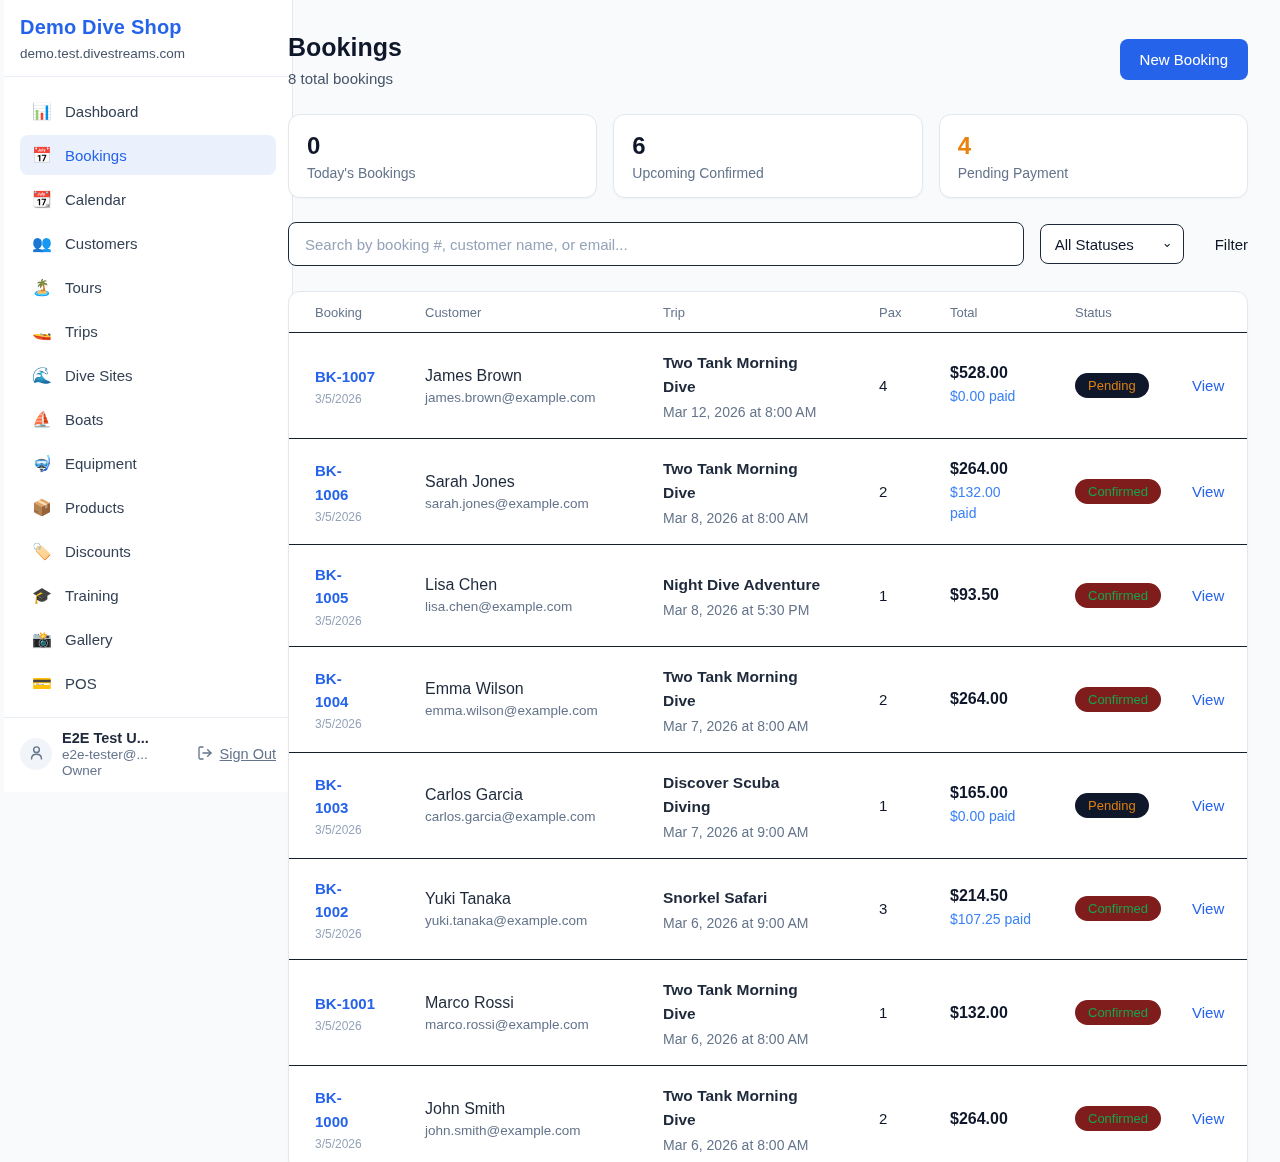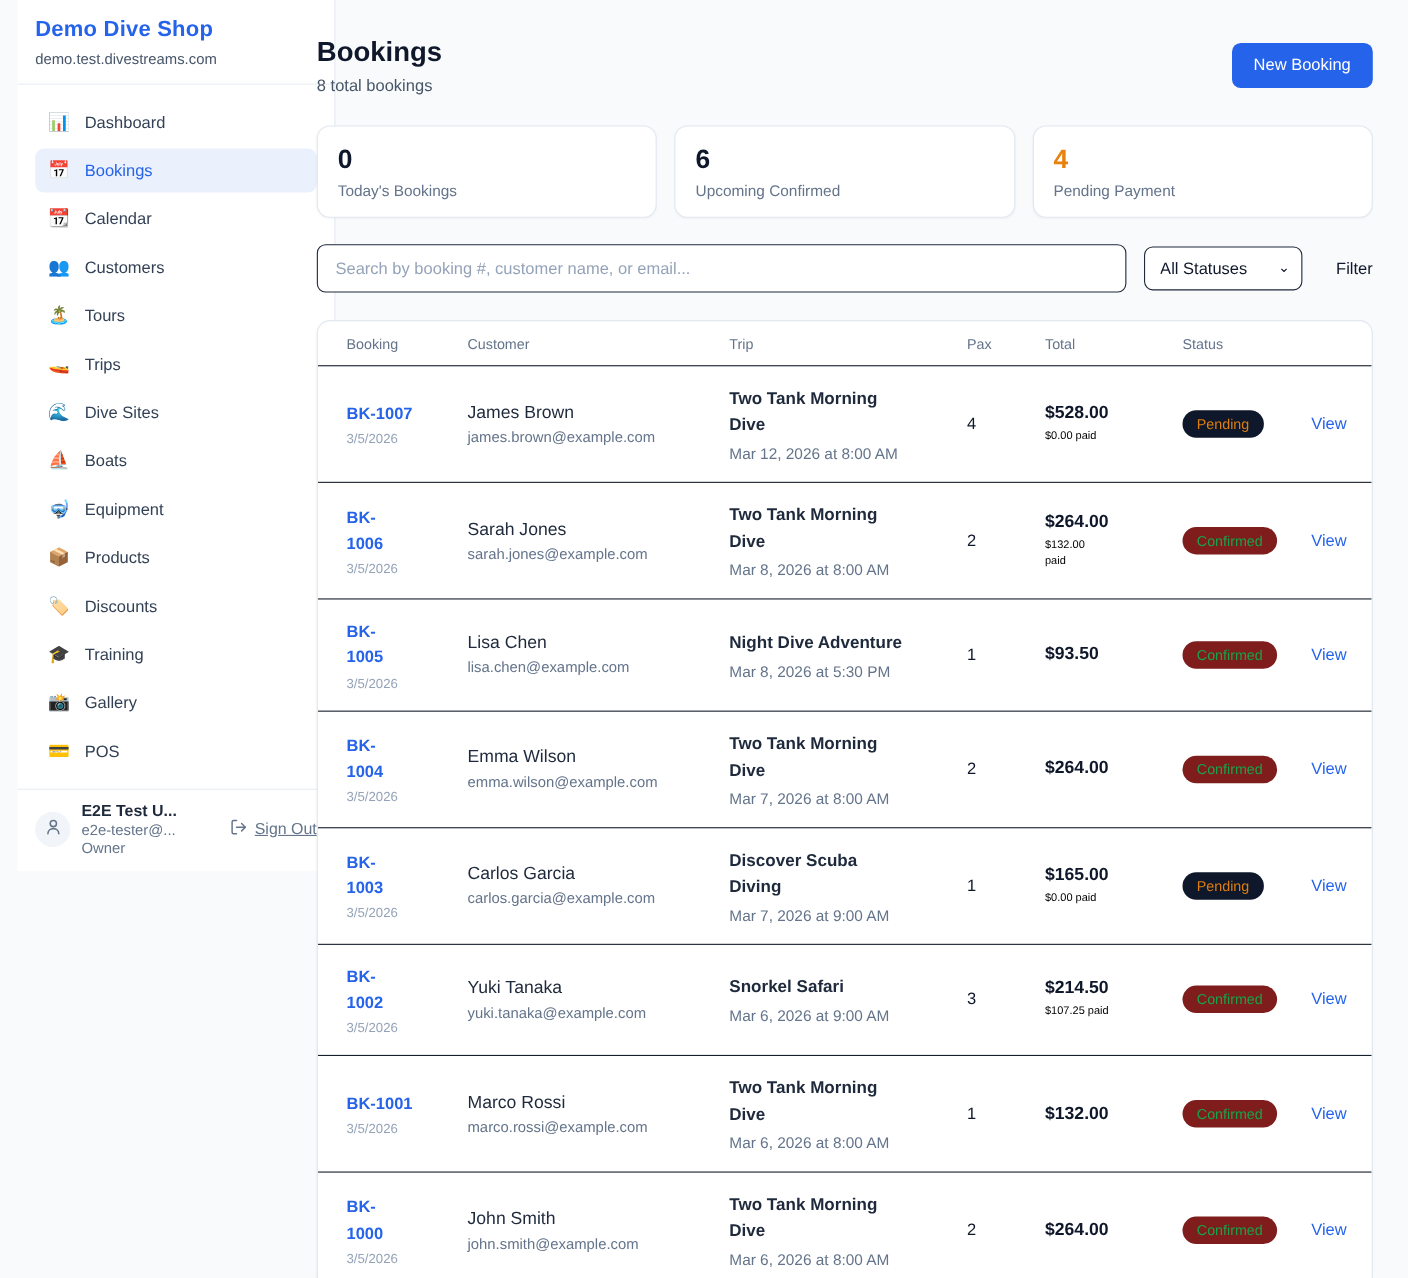--- a/index.html
+++ b/index.html
@@ -5,21 +5,21 @@
   * { margin:0; padding:0; box-sizing:border-box; }
   html,body { width:1280px; height:1162px; overflow:hidden; }
   body {
     font-family:"Liberation Sans", sans-serif;
     background:#f8fafc;
     color:#0f172a;
   }
 
   
   .sidebar {
-    position:absolute; left:16px; top:0; width:289px;
+    position:absolute; left:4px; top:0; width:289px;
     background:#ffffff; border-right:1px solid #e2e8f0;
   }
   .brand-block { padding:16px 16px 15px 16px; border-bottom:1px solid #e8edf3; }
   .brand-name { color:#2563eb; font-size:20px; font-weight:bold; letter-spacing:.2px; }
   .brand-domain { color:#475569; font-size:13.5px; margin-top:7px; }
 
   .nav { padding:14px 16px 10px 16px; }
   .nav-item {
     display:flex; align-items:center; gap:13px;
     height:40px; padding:0 12px; border-radius:8px;
@@ -100,21 +100,21 @@
   .trow:last-child { border-bottom:none; }
 
   .bk-link { color:#2563eb; font-size:15px; font-weight:bold; cursor:pointer; line-height:1.55; }
   .bk-date { color:#94a3b8; font-size:12px; margin-top:4px; }
   .cust-name { color:#1e293b; font-size:16px; }
   .cust-email { color:#64748b; font-size:13.5px; margin-top:5px; }
   .trip-name { color:#1e293b; font-size:15.5px; font-weight:600; max-width:162px; line-height:1.55; }
   .trip-date { color:#64748b; font-size:14px; margin-top:5px; }
   .pax { font-size:15px; color:#0f172a; }
   .total { font-size:16px; font-weight:bold; color:#0f172a; }
-  .paid { color:#000000; font-size:10px; margin-top:4px; line-height:1.5; }
+  .paid { color:#3b82f6; font-size:14px; margin-top:4px; line-height:1.5; }
   .badge {
     display:inline-block; font-size:13px; padding:5px 13px; border-radius:999px;
   }
   .badge.pending { background:#0f172a; color:#dd7e0f; }
   .badge.confirmed { background:#7f1d1d; color:#16a34a; }
   .view-link { color:#2563eb; font-size:15px; cursor:pointer; }
 </style>
 </head>
 <body>
 

